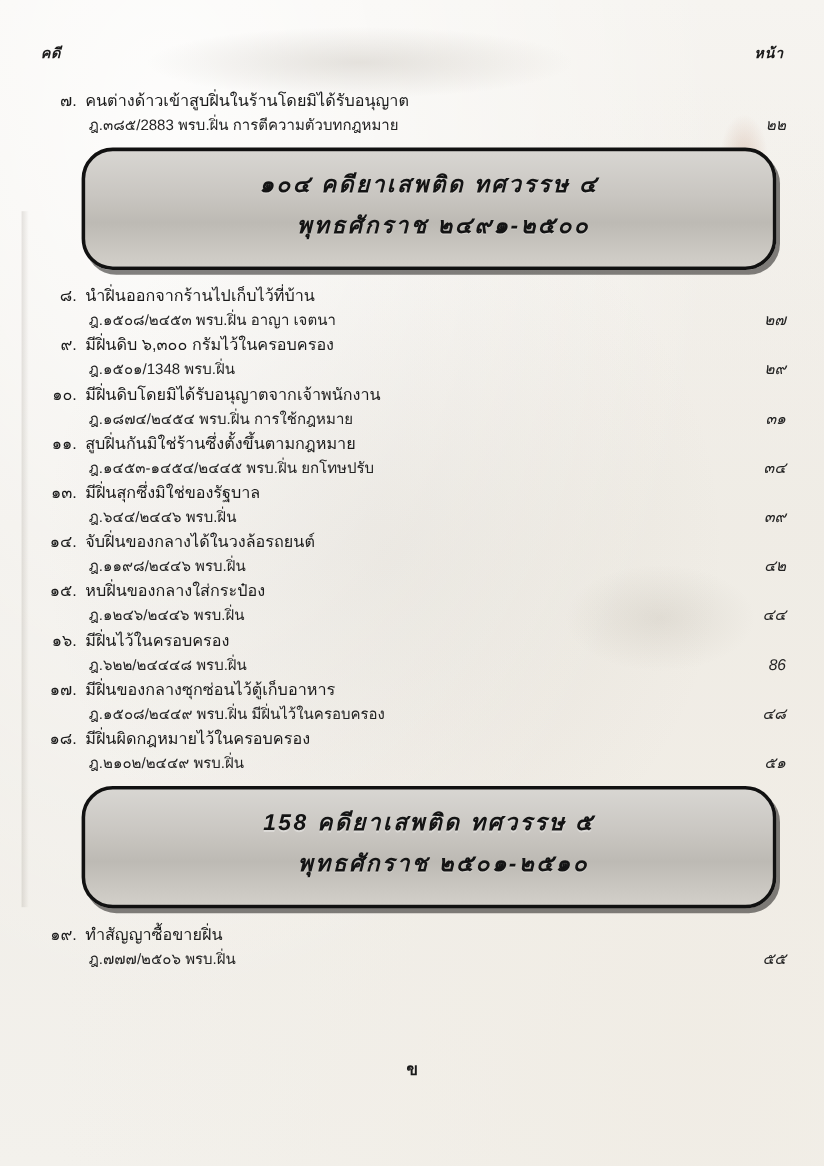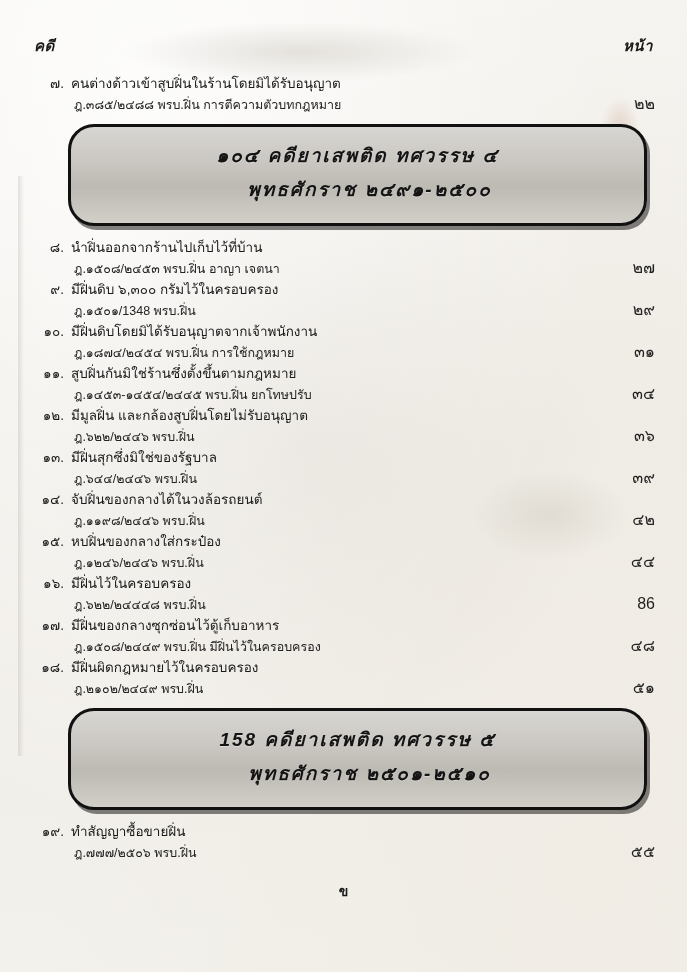--- a/index.html
+++ b/index.html
@@ -43,21 +43,21 @@
   .header {
     position: absolute;
     top: 34px;
     left: 34px;
     right: 34px;
     display: flex;
     justify-content: space-between;
     align-items: baseline;
     font-style: italic;
     font-weight: bold;
-    font-size: 15px;
+    font-size: 12px;
     letter-spacing: 0.5px;
   }
 
   
   .toc {
     position: absolute;
     top: 74px;
     left: 34px;
     right: 30px;
   }
@@ -89,22 +89,23 @@
     padding-left: 40px;
     color: #232323;
   }
   .cite {
     flex: 1 1 auto;
   }
   .pageno {
     flex: 0 0 auto;
     width: 42px;
     text-align: right;
-    font-size: 16px;
+    font-size: 13px;
     padding-right: 2px;
+    font-style: italic;
   }
   .pageno.blank { visibility: hidden; }
 
   
   .banner {
     margin: 9px 10px 12px 34px;
     border: 3px solid #111;
     border-radius: 26px;
     background: linear-gradient(180deg, #d8d6d2 0%, #c9c6c1 38%, #bdbab4 62%, #d2cfc9 100%);
     box-shadow: 3px 4px 0 rgba(30,28,25,0.55);
@@ -164,21 +165,21 @@
 
   <div class="toc">
 
     <div class="entry">
       <div class="entry-line1">
         <span class="num">๗.</span>
         <span class="title">คนต่างด้าวเข้าสูบฝิ่นในร้านโดยมิได้รับอนุญาต</span>
         <span class="pageno blank"></span>
       </div>
       <div class="entry-line2">
-        <span class="cite">ฎ.๓๘๕/๒๔๘๘  พรบ.ฝิ่น  การตีความตัวบทกฎหมาย</span>
+        <span class="cite">ฎ.๓๘๕/2883  พรบ.ฝิ่น  การตีความตัวบทกฎหมาย</span>
         <span class="pageno">๒๒</span>
       </div>
     </div>
 
     <div class="banner">
       <div class="banner-line">๑๐๔  คดียาเสพติด  ทศวรรษ  ๔</div>
       <div class="banner-line l2">พุทธศักราช  ๒๔๙๑-๒๕๐๐</div>
     </div>
 
     <div class="entry">
@@ -222,31 +223,20 @@
         <span class="num">๑๑.</span>
         <span class="title">สูบฝิ่นกันมิใช่ร้านซึ่งตั้งขึ้นตามกฎหมาย</span>
         <span class="pageno blank"></span>
       </div>
       <div class="entry-line2">
         <span class="cite">ฎ.๑๔๕๓-๑๔๕๔/๒๔๔๕  พรบ.ฝิ่น  ยกโทษปรับ</span>
         <span class="pageno">๓๔</span>
       </div>
     </div>
 
-    <div class="entry">
-      <div class="entry-line1">
-        <span class="num">๑๒.</span>
-        <span class="title">มีมูลฝิ่น  และกล้องสูบฝิ่นโดยไม่รับอนุญาต</span>
-        <span class="pageno blank"></span>
-      </div>
-      <div class="entry-line2">
-        <span class="cite">ฎ.๖๒๒/๒๔๔๖  พรบ.ฝิ่น</span>
-        <span class="pageno">๓๖</span>
-      </div>
-    </div>
 
     <div class="entry">
       <div class="entry-line1">
         <span class="num">๑๓.</span>
         <span class="title">มีฝิ่นสุกซึ่งมิใช่ของรัฐบาล</span>
         <span class="pageno blank"></span>
       </div>
       <div class="entry-line2">
         <span class="cite">ฎ.๖๔๔/๒๔๔๖  พรบ.ฝิ่น</span>
         <span class="pageno">๓๙</span>

